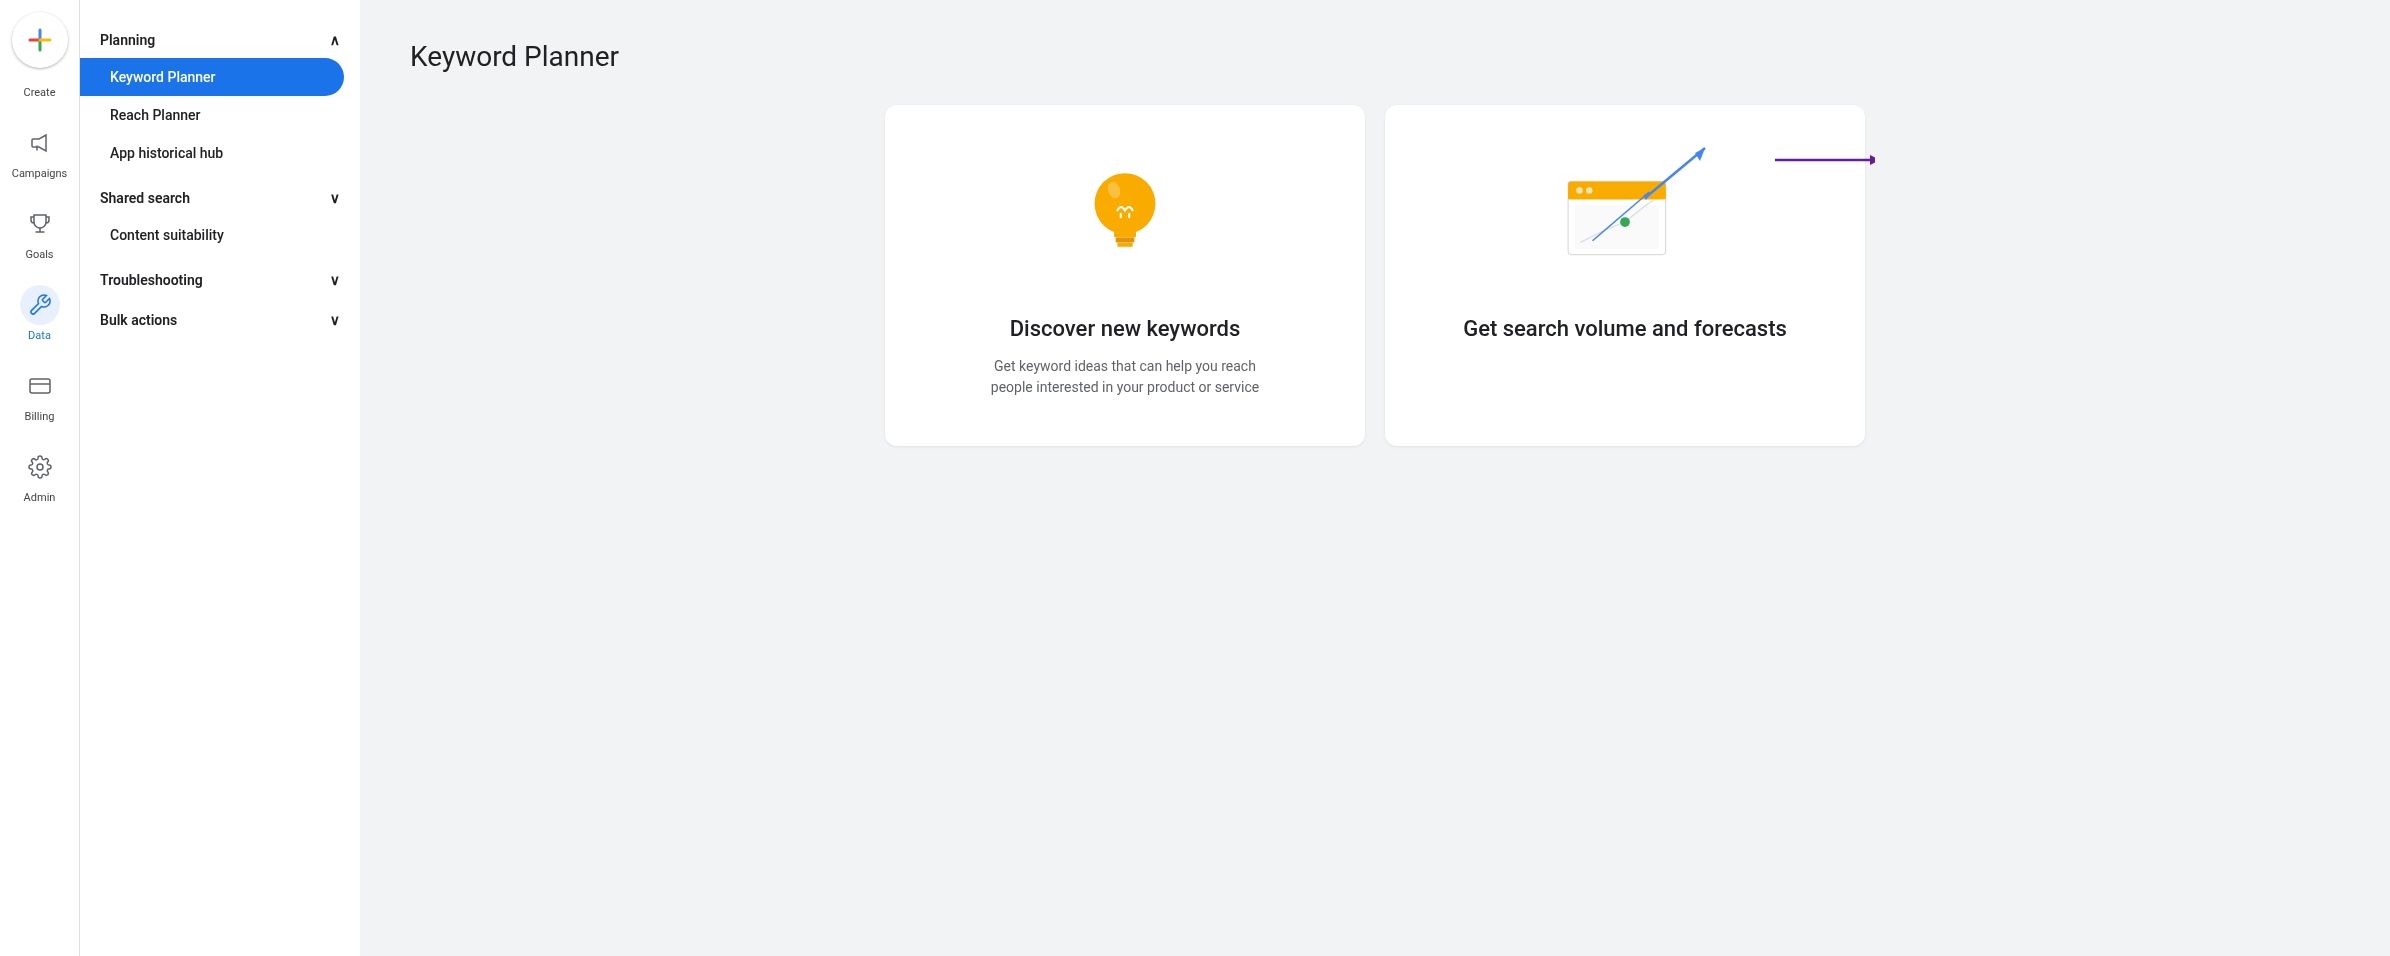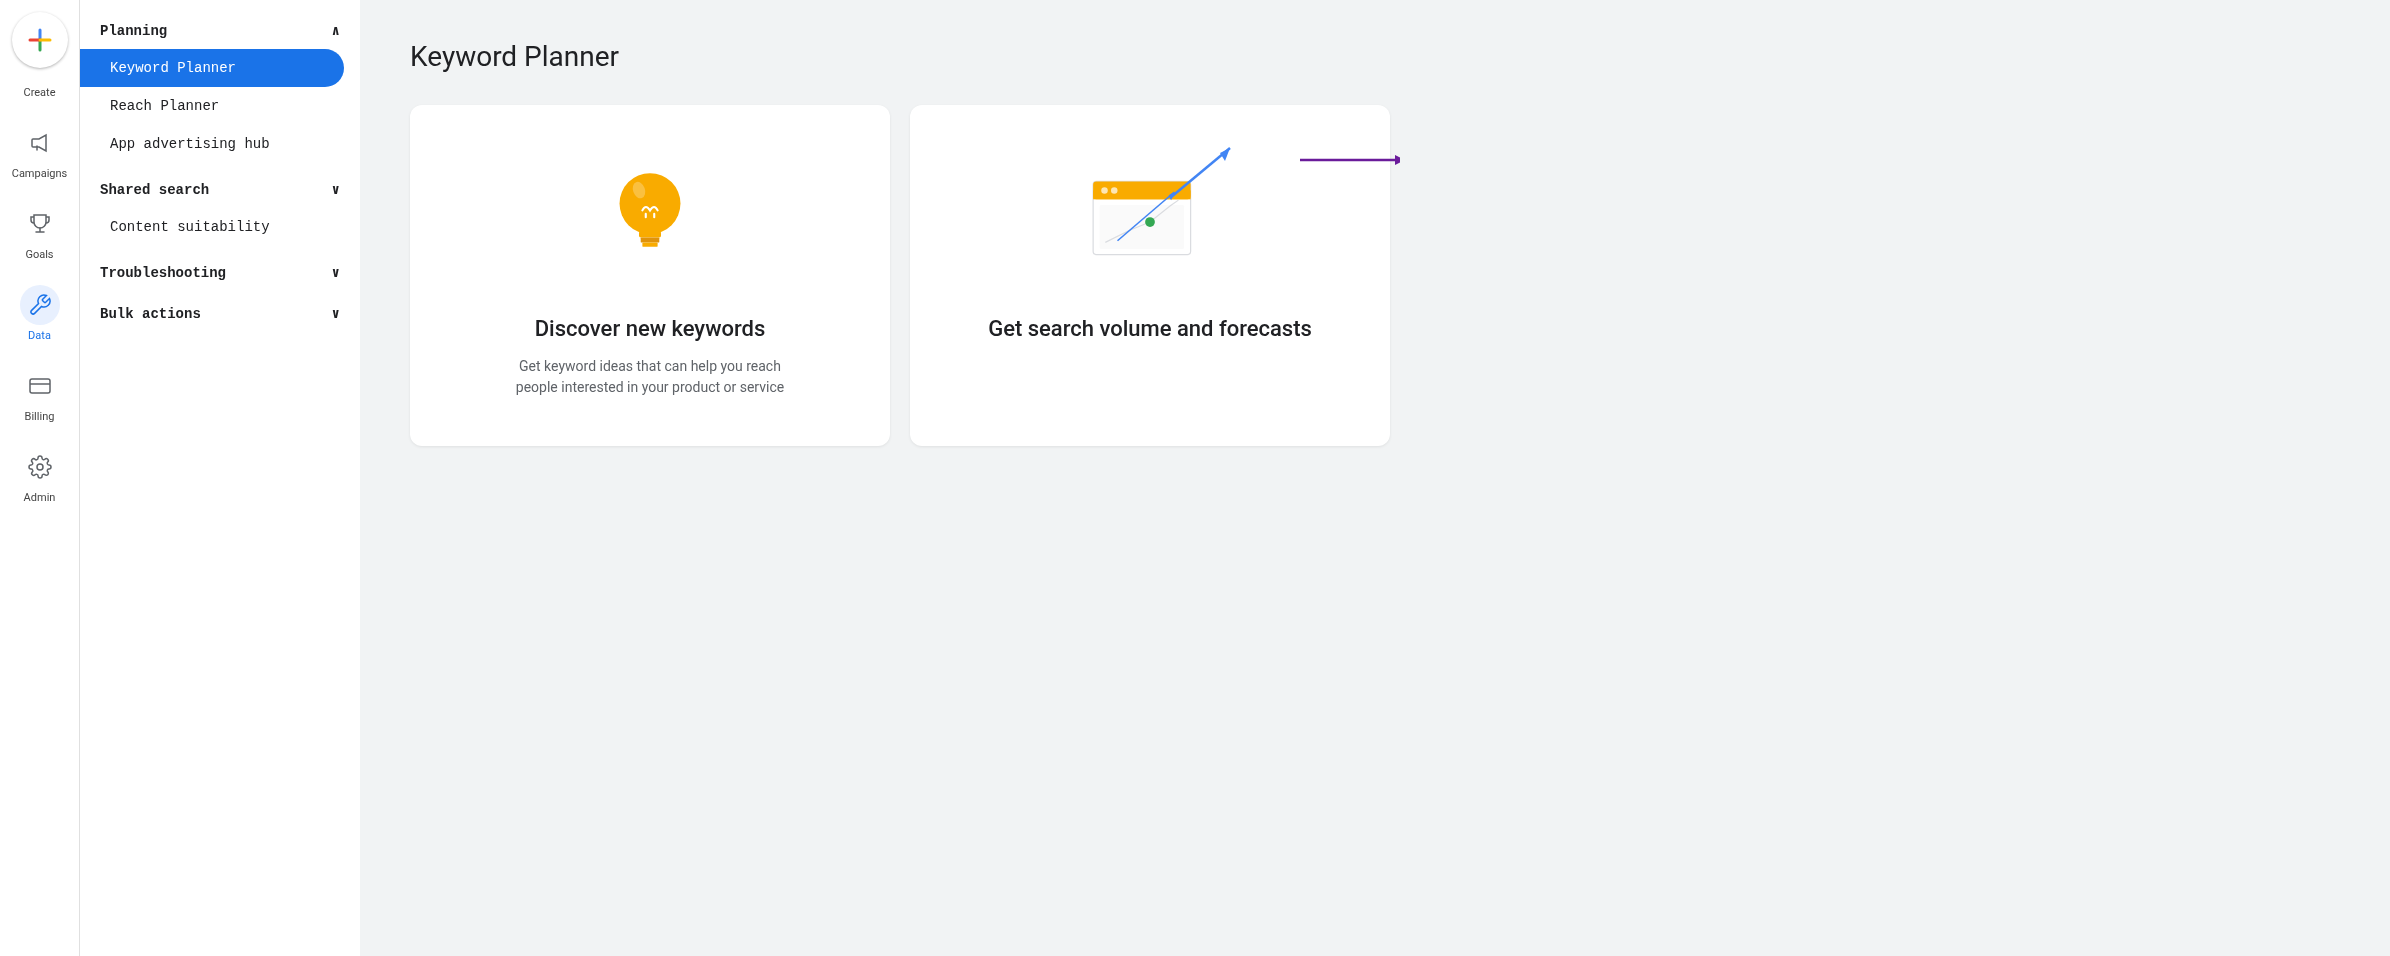--- a/index.html
+++ b/index.html
@@ -68,22 +68,21 @@
       cursor: pointer;
       margin-bottom: 8px;
     }
 
     
     .sidebar {
       width: 280px;
       background: #fff;
       overflow-y: auto;
       flex-shrink: 0;
-      padding: 12px 0;
-      font-family: Liberation Mono, monospace;
+      padding: 22px 0;
     }
 
     .sidebar-section-header {
       display: flex;
       align-items: center;
       justify-content: space-between;
       padding: 10px 20px;
       cursor: pointer;
     }
     .sidebar-section-header span {
@@ -121,20 +120,21 @@
     .page-title {
       font-size: 28px;
       font-weight: 400;
       color: #202124;
       margin-bottom: 32px;
     }
 
     .cards-container {
       display: flex;
       gap: 20px;
+      justify-content: center;
     }
 
     .card {
       background: #fff;
       border-radius: 12px;
       flex: 1;
       padding: 48px 40px 48px 40px;
       display: flex;
       flex-direction: column;
       align-items: center;
@@ -249,21 +249,21 @@
     <span>Planning</span>
     <span class="chevron">∧</span>
   </div>
   <div class="sidebar-item active">
     <span>Keyword Planner</span>
   </div>
   <div class="sidebar-item">
     <span>Reach Planner</span>
   </div>
   <div class="sidebar-item">
-    <span>App advertising hub</span>
+    <span>App historical hub</span>
   </div>
 
   <div class="sidebar-section-header" style="margin-top:8px;">
     <span>Shared search</span>
     <span class="chevron">∨</span>
   </div>
   <div class="sidebar-item">
     <span>Content suitability</span>
   </div>
 

